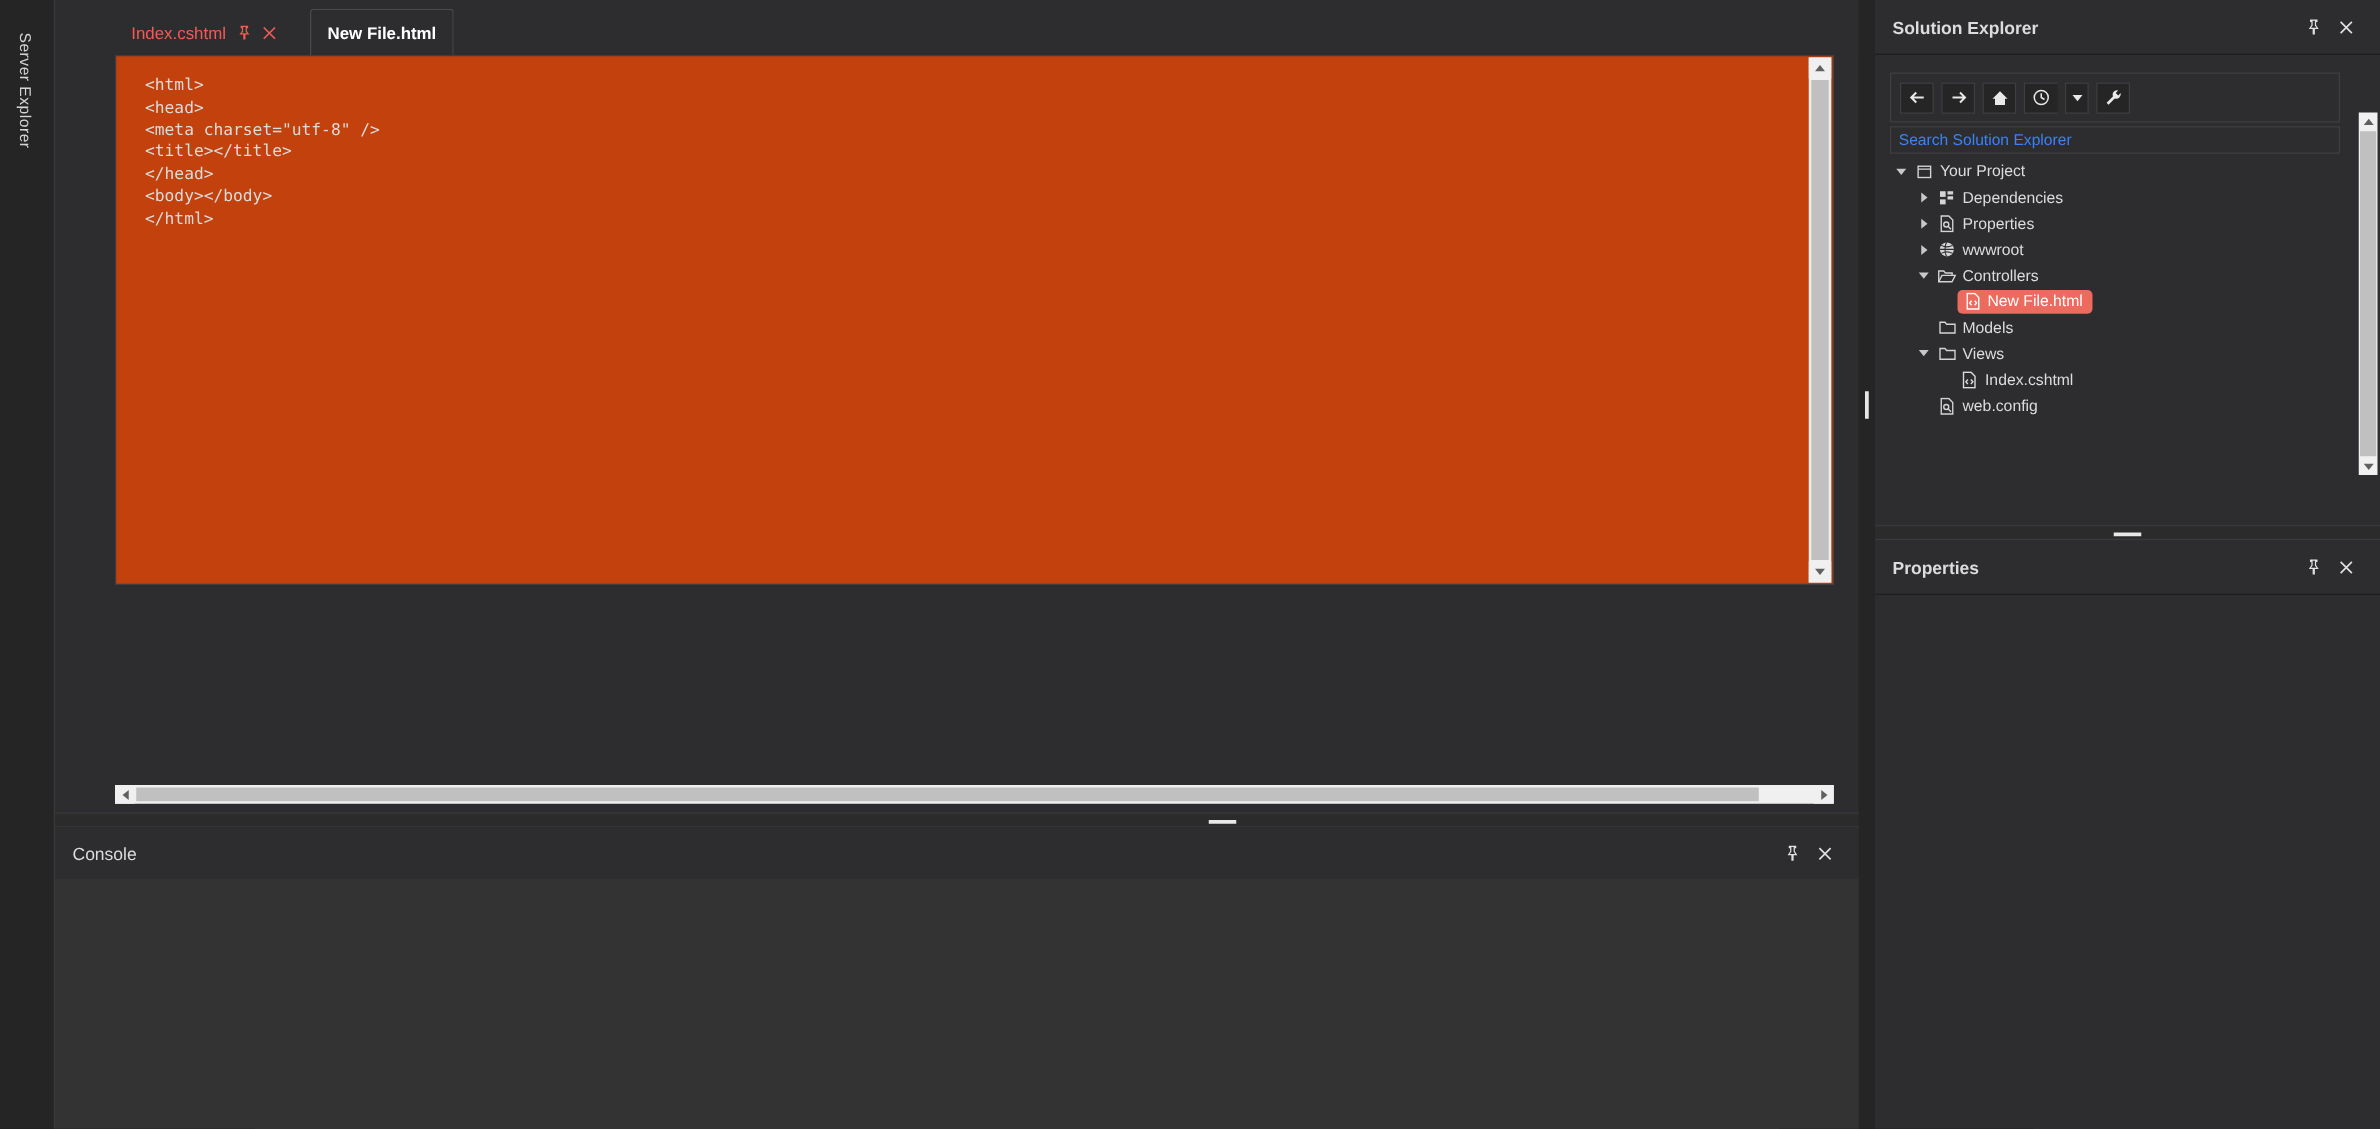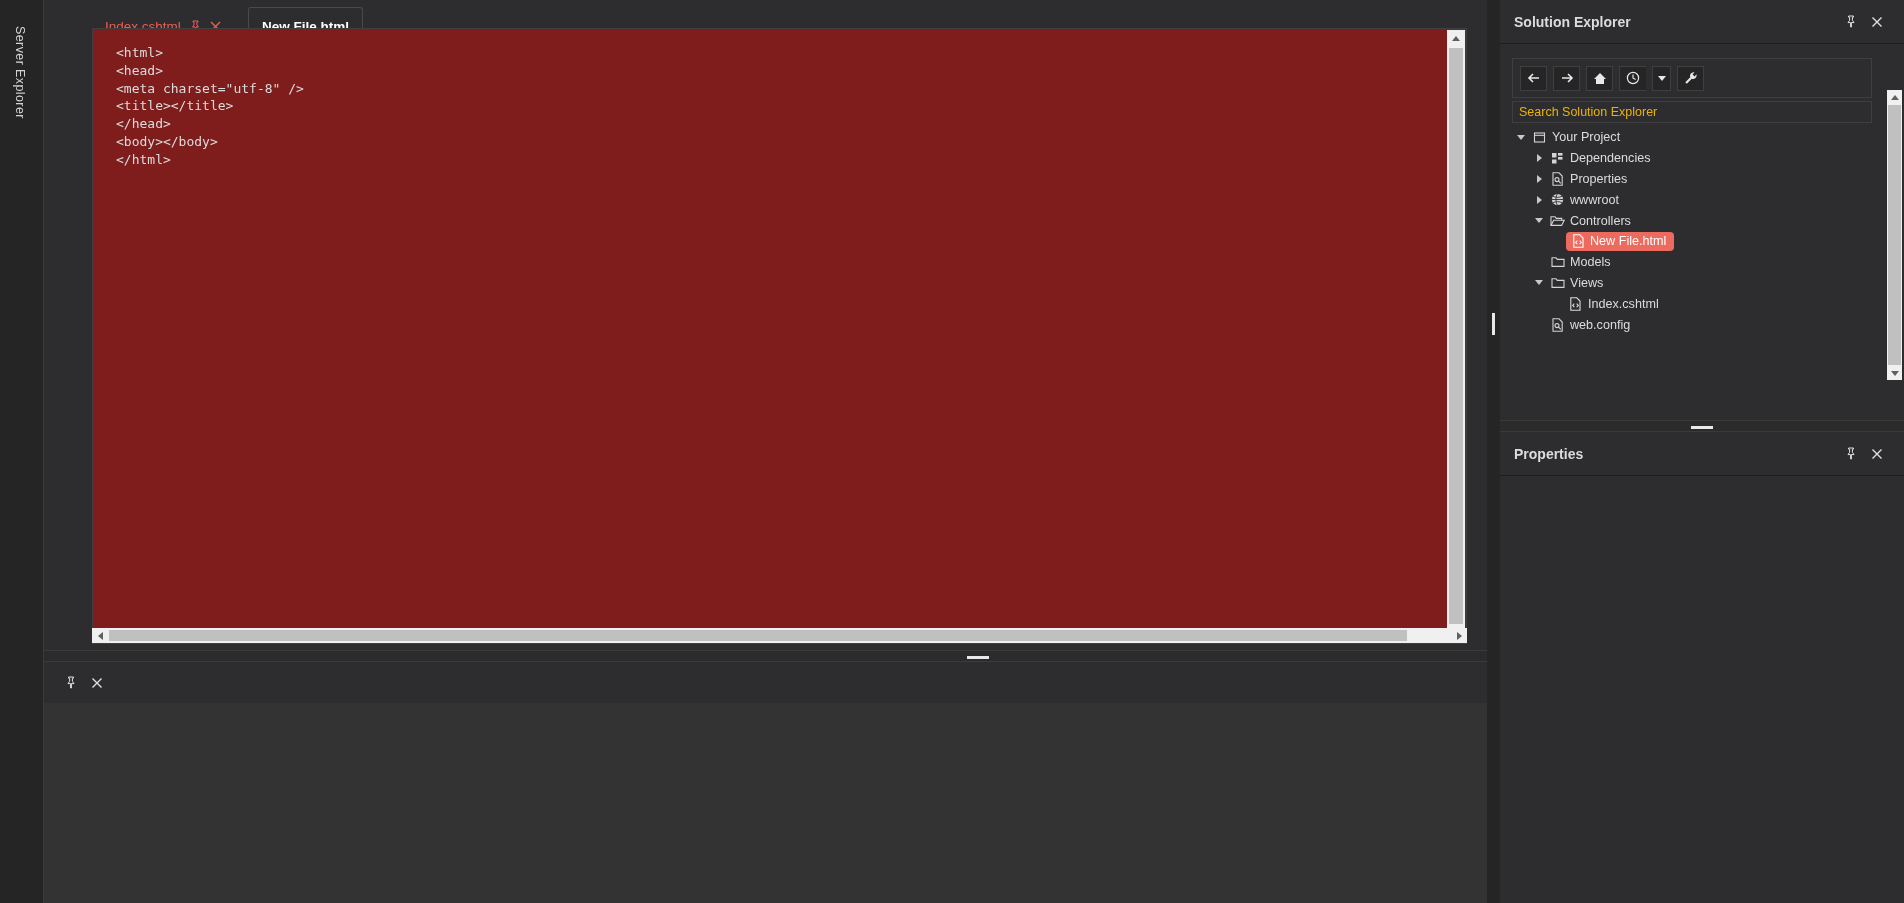--- a/index.html
+++ b/index.html
@@ -48,23 +48,23 @@
   .tab-active {
     left: 204px; background: #2d2d30;
     border: 1px solid #4a4a4a; border-bottom: none;
     border-radius: 3px 3px 0 0;
     color: #ffffff; font-weight: 600;
     height: 37px; top: 7px;
   }
   .tab-active .tab-title { color: #ffffff; }
 
   .editor-body {
-    position: absolute; left: 48px; top: 28px;
-    width: 1375px; height: 616px;
-    background: #7f1d1d; border: 1px solid #3f3f41;
+    position: absolute; left: 48px; top: 44px;
+    width: 1375px; height: 424px;
+    background: #c2410c; border: 1px solid #3f3f41;
   }
   .code {
     position: absolute; left: 23px; top: 15px;
     color: #dcdcdc; font-size: 13px; line-height: 17.8px;
     white-space: pre; user-select: text;
   }
 
   
   .ed-vscroll {
     position: absolute; right: 1px; top: 1px; width: 18px; bottom: 1px;
@@ -154,21 +154,21 @@
   }
   .tb-btn {
     width: 27px; height: 25px; border: 1px solid #3f3f41; background: #252526;
     display: flex; align-items: center; justify-content: center; color: #e8e8e8;
   }
   .tb-btn.nogap { border-right: none; }
   .tb-btn.caret { width: 19px; }
   .se-search {
     position: absolute; left: 12px; top: 57px; width: 360px; height: 22px;
     border: 1px solid #3f3f41; background: #2d2d30;
-    color: #eab308; font-size: 12.5px; padding: 0 6px;
+    color: #3b82f6; font-size: 12.5px; padding: 0 6px;
     display: flex; align-items: center; user-select: none;
   }
   .se-tree {
     position: absolute; left: 12px; top: 83px; width: 370px; height: 270px;
     overflow: hidden;
   }
   .tree-row {
     height: 20.8px; display: flex; align-items: center;
     font-size: 12.6px; color: #dcdcdc; white-space: nowrap; user-select: none;
   }
@@ -489,20 +489,21 @@
               <path d="M1.5 1.5 L10.5 10.5 M10.5 1.5 L1.5 10.5" stroke="#e0e0e0" stroke-width="1.4"></path>
             </svg>
         </span>
       </div>
       <div class="properties-body"></div>
     </div>
   </div>
 
   <div class="console-panel">
     <div class="console-header">
+      <span class="console-title">Console</span>
       <span class="hdr-btn">
         <svg width="12" height="13" viewBox="0 0 12 13">
             <path d="M3.5 1h5v1.1H7.4v3.2L9 7.6H6.4V12h-.8V7.6H3l1.6-2.3V2.1H3.5z" fill="none" stroke="#e0e0e0" stroke-width="1"></path>
           </svg>
       </span>
       <span class="hdr-btn">
         <svg width="12" height="12" viewBox="0 0 12 12">
             <path d="M1.5 1.5 L10.5 10.5 M10.5 1.5 L1.5 10.5" stroke="#e0e0e0" stroke-width="1.4"></path>
           </svg>
       </span>

